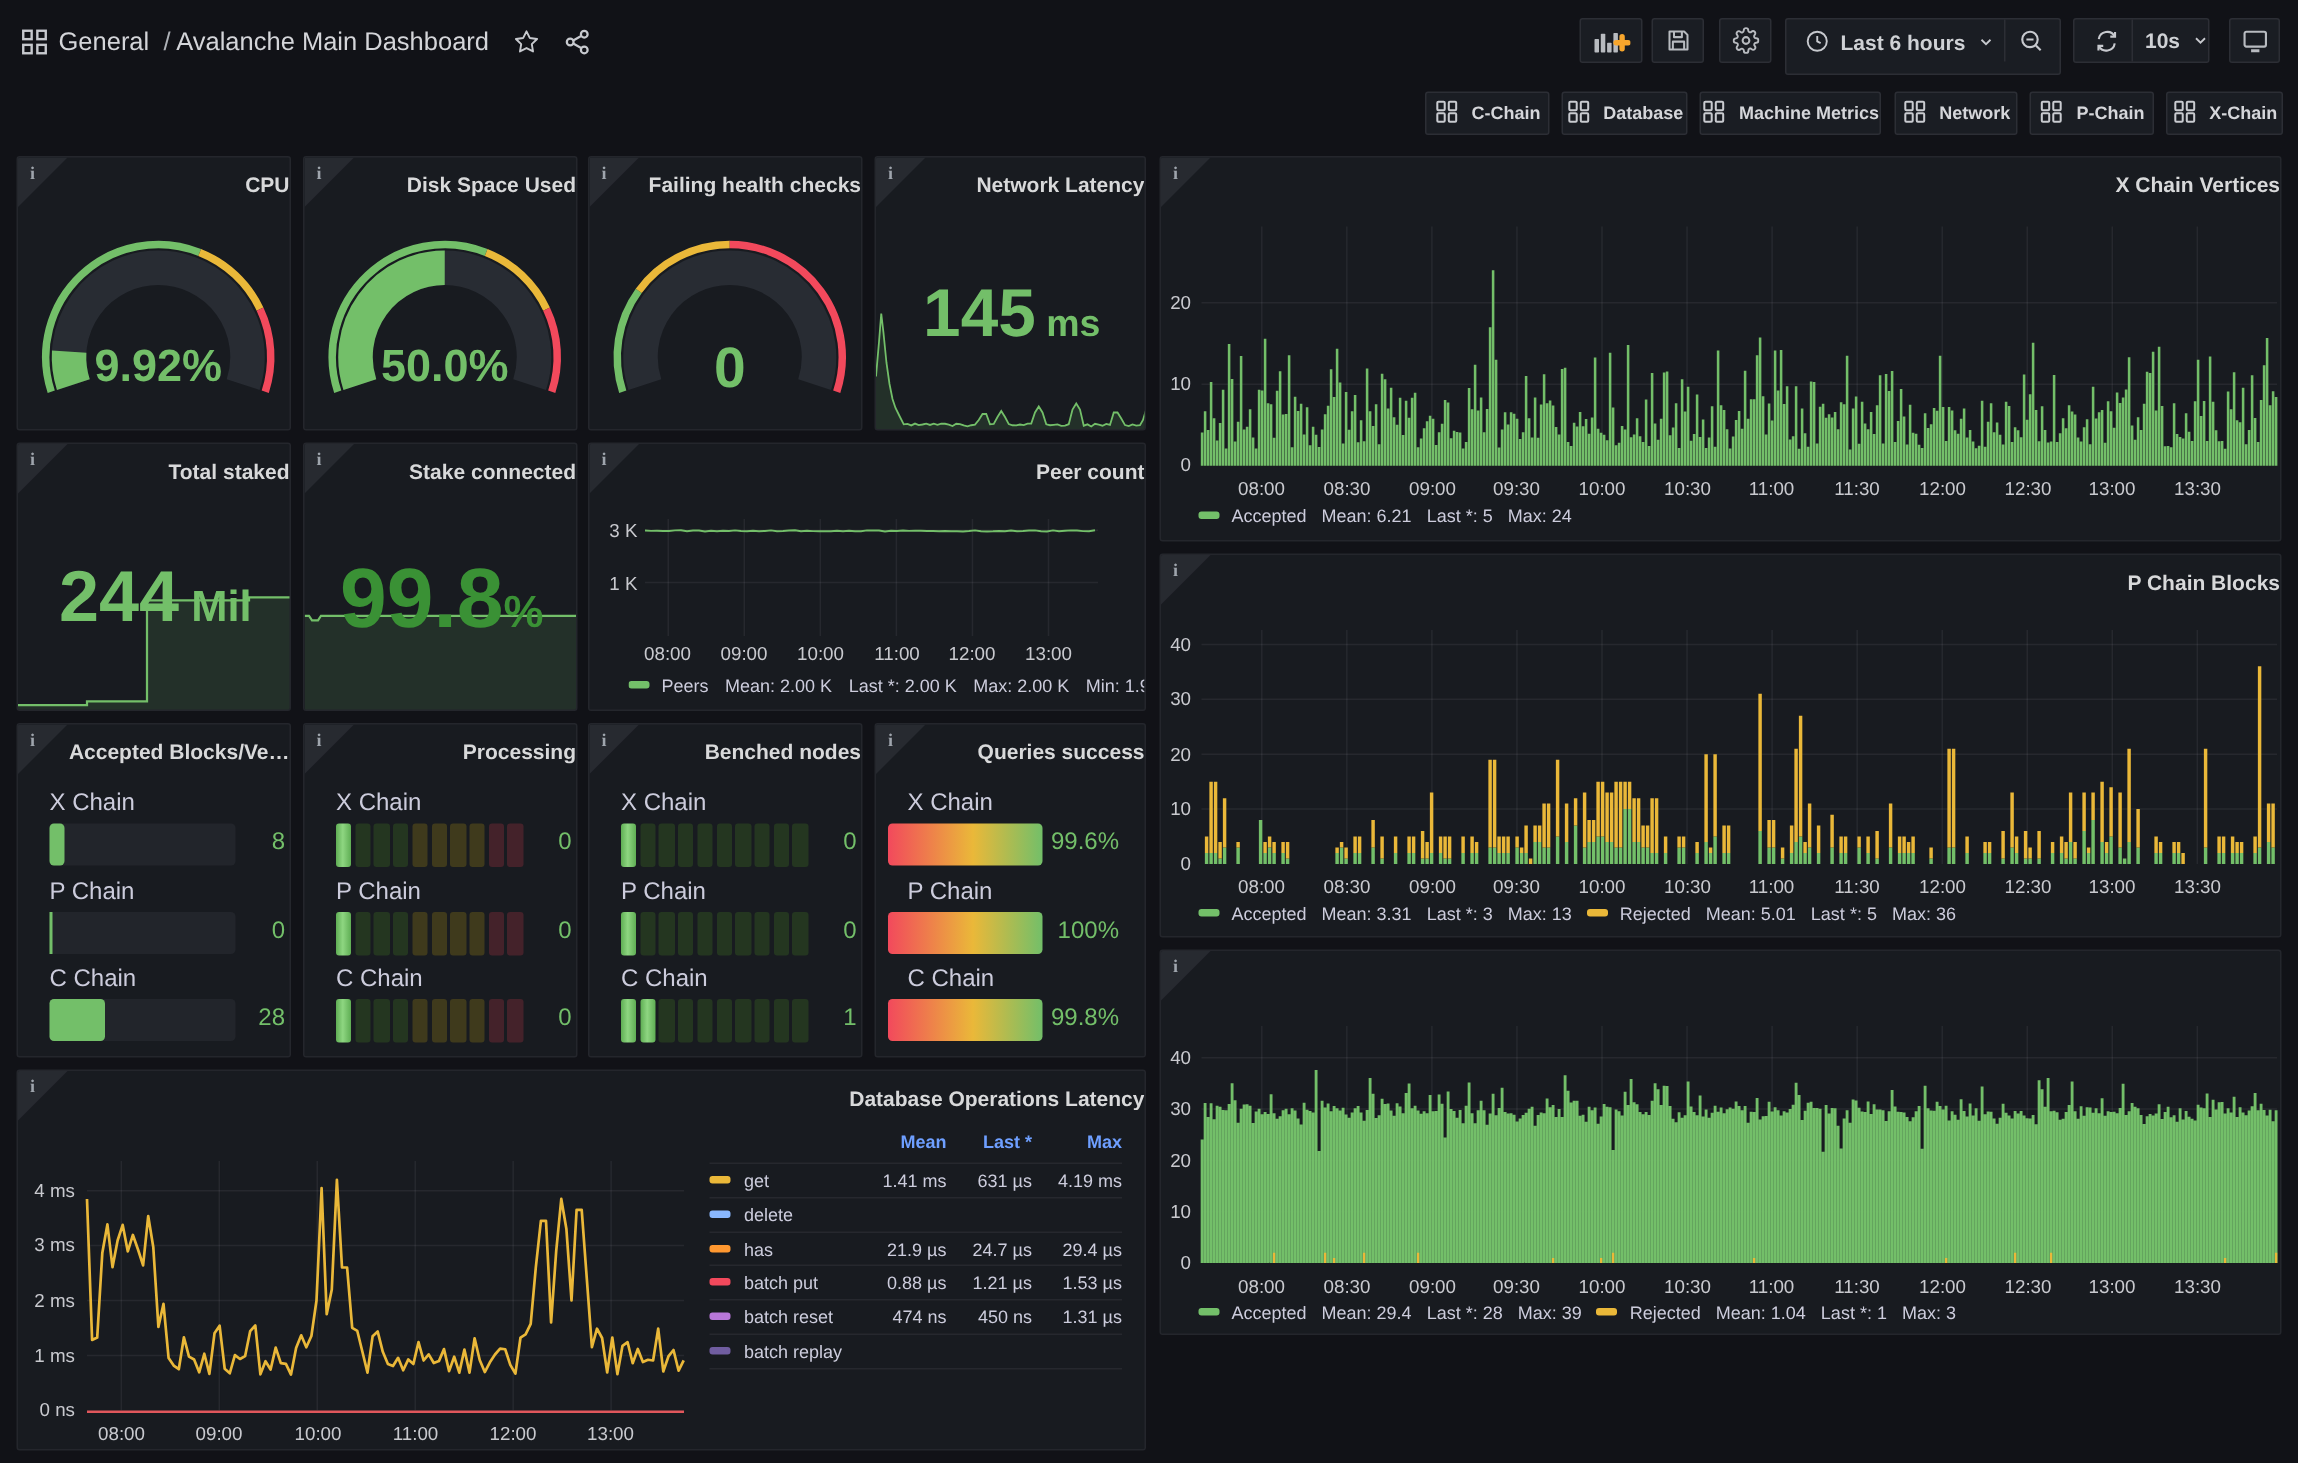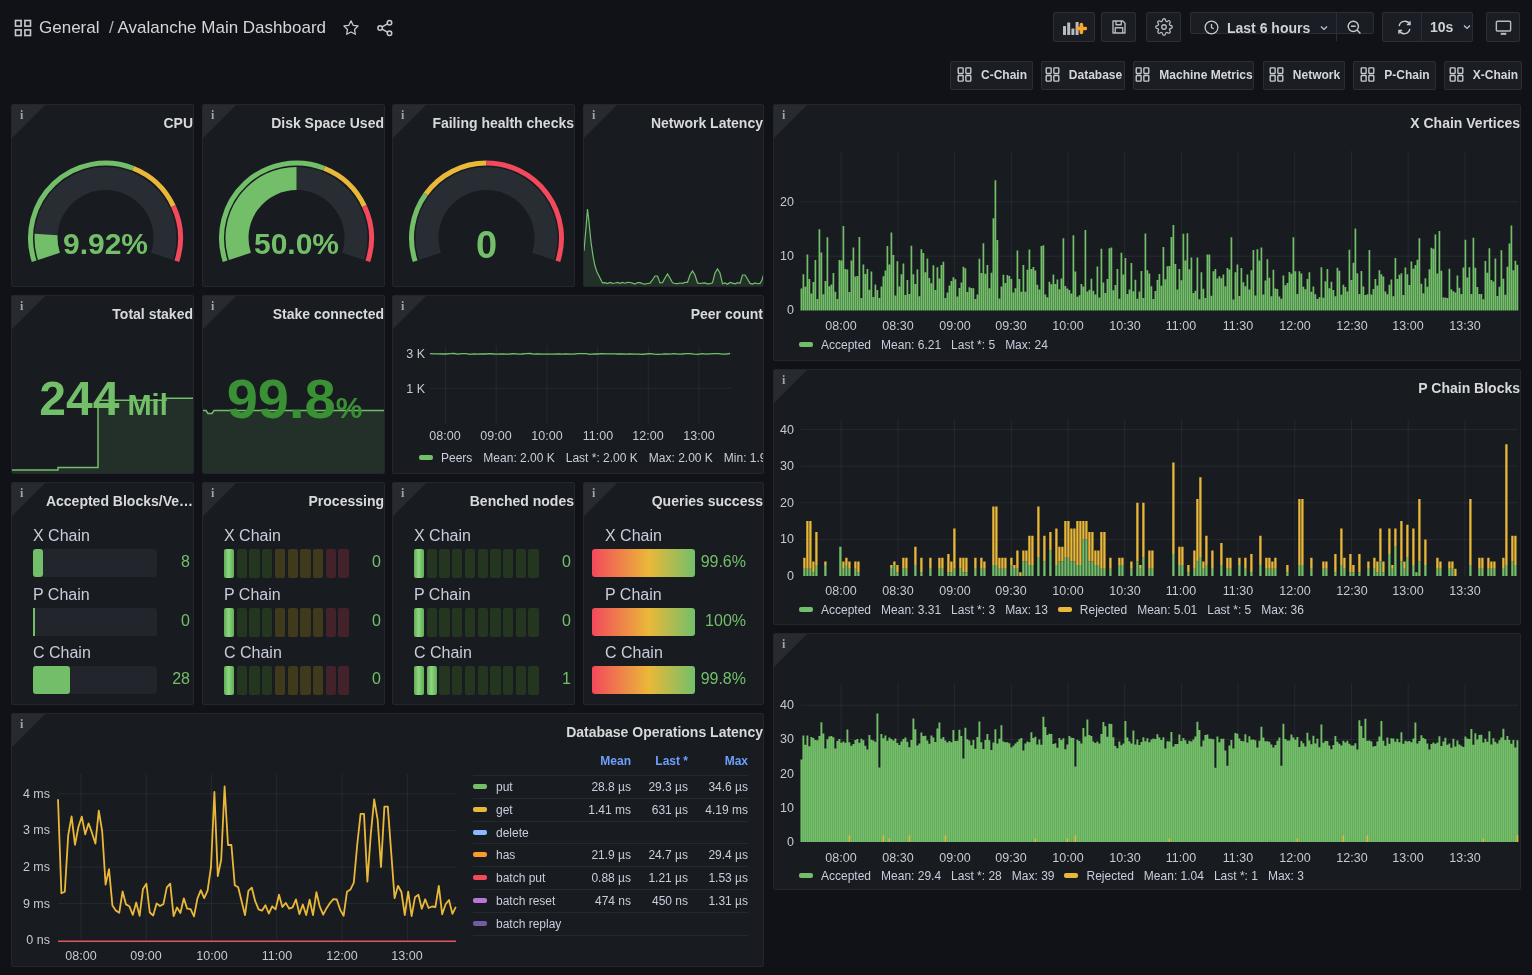--- a/index.html
+++ b/index.html
@@ -49,21 +49,21 @@
     <svg width="18" height="18" viewBox="0 0 24 24" style="position:absolute;left:8px;top:5px">
       <path d="M4 4h13l3 3v13H4z M8 4v5h7V4 M7 20v-7h10v7" fill="none" stroke="#b8bbc0" stroke-width="1.8" stroke-linejoin="round"></path>
     </svg>
   </div>
 <div style="position:absolute;left:1146px;top:12px;width:35px;height:30px;background:#1a1d23;border:1px solid #2c2e35;border-radius:2px;">
     <svg width="18" height="18" viewBox="0 0 24 24" style="position:absolute;left:8px;top:5px">
       <circle cx="12" cy="12" r="3" fill="none" stroke="#b8bbc0" stroke-width="1.8"></circle>
       <path d="M19.4 15a1.65 1.65 0 0 0 .33 1.82l.06.06a2 2 0 0 1 0 2.83 2 2 0 0 1-2.83 0l-.06-.06a1.65 1.65 0 0 0-1.82-.33 1.65 1.65 0 0 0-1 1.51V21a2 2 0 0 1-2 2 2 2 0 0 1-2-2v-.09A1.65 1.65 0 0 0 9 19.4a1.65 1.65 0 0 0-1.82.33l-.06.06a2 2 0 0 1-2.83 0 2 2 0 0 1 0-2.83l.06-.06a1.65 1.65 0 0 0 .33-1.82 1.65 1.65 0 0 0-1.51-1H3a2 2 0 0 1-2-2 2 2 0 0 1 2-2h.09A1.65 1.65 0 0 0 4.6 9a1.65 1.65 0 0 0-.33-1.82l-.06-.06a2 2 0 0 1 0-2.83 2 2 0 0 1 2.83 0l.06.06a1.65 1.65 0 0 0 1.82.33H9a1.65 1.65 0 0 0 1-1.51V3a2 2 0 0 1 2-2 2 2 0 0 1 2 2v.09a1.65 1.65 0 0 0 1 1.51 1.65 1.65 0 0 0 1.82-.33l.06-.06a2 2 0 0 1 2.83 0 2 2 0 0 1 0 2.83l-.06.06a1.65 1.65 0 0 0-.33 1.82V9a1.65 1.65 0 0 0 1.51 1H21a2 2 0 0 1 2 2 2 2 0 0 1-2 2h-.09a1.65 1.65 0 0 0-1.51 1z" fill="none" stroke="#b8bbc0" stroke-width="1.7"></path>
     </svg>
   </div>
-<div style="position:absolute;left:1190px;top:12px;width:184px;height:22px;background:#1a1d23;border:1px solid #2c2e35;border-radius:2px;">
+<div style="position:absolute;left:1190px;top:12px;width:184px;height:38px;background:#1a1d23;border:1px solid #2c2e35;border-radius:2px;">
     <div style="position:absolute;left:12px;top:6px;font:700 14px 'Liberation Sans';color:#cfd1d5;white-space:nowrap"><svg width="17" height="17" viewBox="0 0 24 24" style="vertical-align:-3px;margin-right:7px">
         <circle cx="12" cy="12" r="9" fill="none" stroke="#c7c9ce" stroke-width="1.8"></circle>
         <path d="M12 7v5.2l3.2 1.6" fill="none" stroke="#c7c9ce" stroke-width="1.8"></path>
       </svg>Last 6 hours<svg width="12" height="12" viewBox="0 0 24 24" style="vertical-align:-1px;margin-left:8px">
         <path d="M6 9l6 6 6-6" fill="none" stroke="#c7c9ce" stroke-width="2.4"></path>
       </svg></div>
     <div style="position:absolute;right:36px;top:0;width:1px;height:28px;background:#2c2e35"></div>
     <svg width="19" height="19" viewBox="0 0 24 24" style="position:absolute;right:9px;top:5px">
       <circle cx="10.5" cy="10.5" r="6.5" fill="none" stroke="#c7c9ce" stroke-width="1.8"></circle>
       <path d="M7.5 10.5h6M15.5 15.5l4 4" stroke="#c7c9ce" stroke-width="1.8" fill="none"></path>
@@ -172,20 +172,21 @@
     </svg>
   </div>
 <div class="panel" style="left:583px;top:104px;width:181px;height:183px">
     <div class="corner"></div>
     <div class="ci">i</div>
     <div class="ptitle">Network Latency</div>
     <svg width="181" height="80" style="position:absolute;left:0;top:103px">
       <path d="M0.0 43.0L2.0 20.0L3.5 1.0L5.0 14.0L7.0 34.0L9.0 48.0L11.0 58.0L13.0 64.0L16.0 70.0L18.5 74.9L21.0 74.6L23.5 75.6L26.0 74.4L28.5 75.4L31.0 75.0L33.5 74.4L36.0 75.3L38.5 74.4L41.0 75.2L43.5 74.4L46.0 74.5L48.5 75.1L51.0 76.0L53.5 74.5L56.0 74.7L58.5 75.6L61.0 76.2L63.5 75.5L66.0 75.1L68.5 72.0L71.0 68.0L73.5 68.0L76.0 74.9L78.5 74.6L81.0 70.0L83.5 66.0L86.0 70.0L88.5 74.7L91.0 75.5L93.5 75.6L96.0 75.0L98.5 75.4L101.0 74.4L103.5 74.4L106.0 67.0L108.5 63.0L111.0 67.0L113.5 74.9L116.0 75.5L118.5 75.2L121.0 74.9L123.5 75.9L126.0 75.7L128.5 74.8L131.0 65.0L133.5 61.0L136.0 65.0L138.5 75.8L141.0 74.9L143.5 76.3L146.0 74.5L148.5 75.1L151.0 75.8L153.5 74.6L156.0 75.3L158.5 67.0L161.0 67.0L163.5 71.0L166.0 75.4L168.5 76.1L171.0 74.9L173.5 75.7L176.0 75.5L178.0 72.0L181.0 62.0L181.0 80L0.0 80Z" fill="rgba(115,191,105,0.13)"></path>
       <path d="M0.0 43.0L2.0 20.0L3.5 1.0L5.0 14.0L7.0 34.0L9.0 48.0L11.0 58.0L13.0 64.0L16.0 70.0L18.5 74.9L21.0 74.6L23.5 75.6L26.0 74.4L28.5 75.4L31.0 75.0L33.5 74.4L36.0 75.3L38.5 74.4L41.0 75.2L43.5 74.4L46.0 74.5L48.5 75.1L51.0 76.0L53.5 74.5L56.0 74.7L58.5 75.6L61.0 76.2L63.5 75.5L66.0 75.1L68.5 72.0L71.0 68.0L73.5 68.0L76.0 74.9L78.5 74.6L81.0 70.0L83.5 66.0L86.0 70.0L88.5 74.7L91.0 75.5L93.5 75.6L96.0 75.0L98.5 75.4L101.0 74.4L103.5 74.4L106.0 67.0L108.5 63.0L111.0 67.0L113.5 74.9L116.0 75.5L118.5 75.2L121.0 74.9L123.5 75.9L126.0 75.7L128.5 74.8L131.0 65.0L133.5 61.0L136.0 65.0L138.5 75.8L141.0 74.9L143.5 76.3L146.0 74.5L148.5 75.1L151.0 75.8L153.5 74.6L156.0 75.3L158.5 67.0L161.0 67.0L163.5 71.0L166.0 75.4L168.5 76.1L171.0 74.9L173.5 75.7L176.0 75.5L178.0 72.0L181.0 62.0" fill="none" stroke="#73bf69" stroke-width="1.2"></path>
     </svg>
+    <div style="position:absolute;left:0;top:78px;width:181px;text-align:center;color:#73bf69;"><span style="font:700 45px 'Liberation Sans'">145</span><span style="font:700 25px 'Liberation Sans'"> ms</span></div>
   </div>
 <div class="panel" style="left:11px;top:295px;width:183px;height:179px">
     <div class="corner"></div>
     <div class="ci">i</div>
     <div class="ptitle">Total staked</div>
     <svg width="183" height="179" style="position:absolute;left:0;top:0">
       <path d="M0.0 174.0L46.0 174.0L46.0 171.5L86.0 171.5L86.0 104.3L154.0 104.3L154.0 102.3L183.0 102.3L183.0 179L0.0 179Z" fill="rgba(115,191,105,0.13)"></path>
       <path d="M0.0 174.0L46.0 174.0L46.0 171.5L86.0 171.5L86.0 104.3L154.0 104.3L154.0 102.3L183.0 102.3" fill="none" stroke="#73bf69" stroke-width="1.5"></path>
     </svg>
     <div style="position:absolute;left:0;top:75px;width:183px;text-align:center;color:#73bf69;"><span style="font:700 48px 'Liberation Sans'">244</span><span style="font:700 29px 'Liberation Sans'"> Mil</span></div>
@@ -350,37 +351,36 @@
       <line x1="68.9" y1="60" x2="68.9" y2="226.2" stroke="rgba(204,204,220,0.08)"></line>
       <line x1="134.2" y1="60" x2="134.2" y2="226.2" stroke="rgba(204,204,220,0.08)"></line>
       <line x1="199.5" y1="60" x2="199.5" y2="226.2" stroke="rgba(204,204,220,0.08)"></line>
       <line x1="264.8" y1="60" x2="264.8" y2="226.2" stroke="rgba(204,204,220,0.08)"></line>
       <line x1="330.1" y1="60" x2="330.1" y2="226.2" stroke="rgba(204,204,220,0.08)"></line>
       <line x1="395.4" y1="60" x2="395.4" y2="226.2" stroke="rgba(204,204,220,0.08)"></line>
       <path d="M46.0 85.3L49.4 179.3L52.8 177.7L56.2 121.4L59.6 102.3L63.0 130.8L66.4 113.0L69.8 102.6L73.2 120.3L76.6 109.3L80.0 119.0L83.4 129.6L86.8 96.7L90.2 117.5L93.6 170.6L97.0 155.2L100.4 191.4L103.8 196.4L107.2 198.8L110.6 177.5L114.0 190.4L117.4 192.3L120.8 200.9L124.2 188.5L127.6 201.9L131.0 174.9L134.4 169.8L137.8 198.5L141.2 201.5L144.6 189.4L148.0 192.0L151.4 190.1L154.8 173.4L158.2 169.6L161.6 202.2L165.0 193.5L168.4 199.0L171.8 184.4L175.2 194.7L178.6 195.2L182.0 202.4L185.4 184.6L188.8 176.2L192.2 184.2L195.6 176.7L199.0 153.0L202.4 78.0L205.8 162.1L209.2 145.7L212.6 72.5L216.0 131.0L219.4 131.0L222.8 171.3L226.2 173.3L229.6 187.2L233.0 201.1L236.4 176.9L239.8 173.7L243.2 187.2L246.6 195.3L250.0 196.7L253.4 191.2L256.8 199.5L260.2 192.3L263.6 195.3L267.0 180.7L270.4 193.0L273.8 188.9L277.2 194.7L280.6 193.4L284.0 185.4L287.4 200.1L290.8 190.5L294.2 201.1L297.6 185.7L301.0 201.1L304.4 178.2L307.8 192.7L311.2 200.7L314.6 194.2L318.0 189.0L321.4 185.1L324.8 185.5L328.2 195.9L331.6 201.8L335.0 177.7L338.4 175.6L341.8 168.6L345.2 131.0L348.6 99.9L352.0 99.9L355.4 167.6L358.8 120.1L362.2 85.3L365.6 105.4L369.0 153.0L372.4 92.6L375.8 92.6L379.2 138.4L382.6 184.1L386.0 171.8L389.4 178.0L392.8 201.0L396.2 177.7L399.6 202.1L403.0 183.2L406.4 180.8L409.8 194.8L413.2 185.3L416.6 194.0L420.0 192.5L423.4 193.0L426.8 171.8L430.2 200.3L433.6 190.3L437.0 186.0L440.4 199.8L443.8 192.9" fill="none" stroke="#eab839" stroke-width="1.8" stroke-linejoin="round"></path>
       <line x1="46" y1="227.2" x2="444" y2="227.2" stroke="#e1575c" stroke-width="1.6"></line>
     </svg>
     <div class="al" style="right:713px;top:219px;white-space:nowrap">0 ns</div>
-    <div class="al" style="right:713px;top:183px;white-space:nowrap">9 ms</div>
+    <div class="al" style="right:713px;top:183px;white-space:nowrap">1 ms</div>
     <div class="al" style="right:713px;top:146px;white-space:nowrap">2 ms</div>
     <div class="al" style="right:713px;top:109px;white-space:nowrap">3 ms</div>
     <div class="al" style="right:713px;top:73px;white-space:nowrap">4 ms</div>
     <div class="al" style="left:45px;top:235px;width:48px;text-align:center">08:00</div>
     <div class="al" style="left:110px;top:235px;width:48px;text-align:center">09:00</div>
     <div class="al" style="left:176px;top:235px;width:48px;text-align:center">10:00</div>
     <div class="al" style="left:241px;top:235px;width:48px;text-align:center">11:00</div>
     <div class="al" style="left:306px;top:235px;width:48px;text-align:center">12:00</div>
     <div class="al" style="left:371px;top:235px;width:48px;text-align:center">13:00</div>
     <div style="position:absolute;left:461px;top:40px;width:275px;font:500 12px 'Liberation Sans';color:#ccccdc">
       <div style="height:21px;color:#6e9fff;font-weight:700;position:relative">
         <span style="position:absolute;right:117px">Mean</span>
         <span style="position:absolute;right:60px">Last *</span>
         <span style="position:absolute;right:0">Max</span>
       </div>
-      <div style="height:22.8px;border-top:1px solid rgba(204,204,220,0.08);position:relative;line-height:22.8px"><span class="sw" style="background:#73bf69"></span><span style="margin-left:9px">put</span><span style="position:absolute;right:117px">28.8 µs</span><span style="position:absolute;right:60px">29.3 µs</span><span style="position:absolute;right:0">34.6 µs</span></div>
       <div style="height:22.8px;border-top:1px solid rgba(204,204,220,0.08);position:relative;line-height:22.8px"><span class="sw" style="background:#eab839"></span><span style="margin-left:9px">get</span><span style="position:absolute;right:117px">1.41 ms</span><span style="position:absolute;right:60px">631 µs</span><span style="position:absolute;right:0">4.19 ms</span></div>
       <div style="height:22.8px;border-top:1px solid rgba(204,204,220,0.08);position:relative;line-height:22.8px"><span class="sw" style="background:#8ab8ff"></span><span style="margin-left:9px">delete</span><span style="position:absolute;right:117px"></span><span style="position:absolute;right:60px"></span><span style="position:absolute;right:0"></span></div>
       <div style="height:22.8px;border-top:1px solid rgba(204,204,220,0.08);position:relative;line-height:22.8px"><span class="sw" style="background:#ff9830"></span><span style="margin-left:9px">has</span><span style="position:absolute;right:117px">21.9 µs</span><span style="position:absolute;right:60px">24.7 µs</span><span style="position:absolute;right:0">29.4 µs</span></div>
       <div style="height:22.8px;border-top:1px solid rgba(204,204,220,0.08);position:relative;line-height:22.8px"><span class="sw" style="background:#f2495c"></span><span style="margin-left:9px">batch put</span><span style="position:absolute;right:117px">0.88 µs</span><span style="position:absolute;right:60px">1.21 µs</span><span style="position:absolute;right:0">1.53 µs</span></div>
       <div style="height:22.8px;border-top:1px solid rgba(204,204,220,0.08);position:relative;line-height:22.8px"><span class="sw" style="background:#b877d9"></span><span style="margin-left:9px">batch reset</span><span style="position:absolute;right:117px">474 ns</span><span style="position:absolute;right:60px">450 ns</span><span style="position:absolute;right:0">1.31 µs</span></div>
       <div style="height:22.8px;border-top:1px solid rgba(204,204,220,0.08);position:relative;line-height:22.8px"><span class="sw" style="background:#705da0"></span><span style="margin-left:9px">batch replay</span><span style="position:absolute;right:117px"></span><span style="position:absolute;right:60px"></span><span style="position:absolute;right:0"></span></div>
       <div style="border-top:1px solid rgba(204,204,220,0.08)"></div>
     </div>
   </div>
 <div class="panel" style="left:773px;top:104px;width:748px;height:257px">

